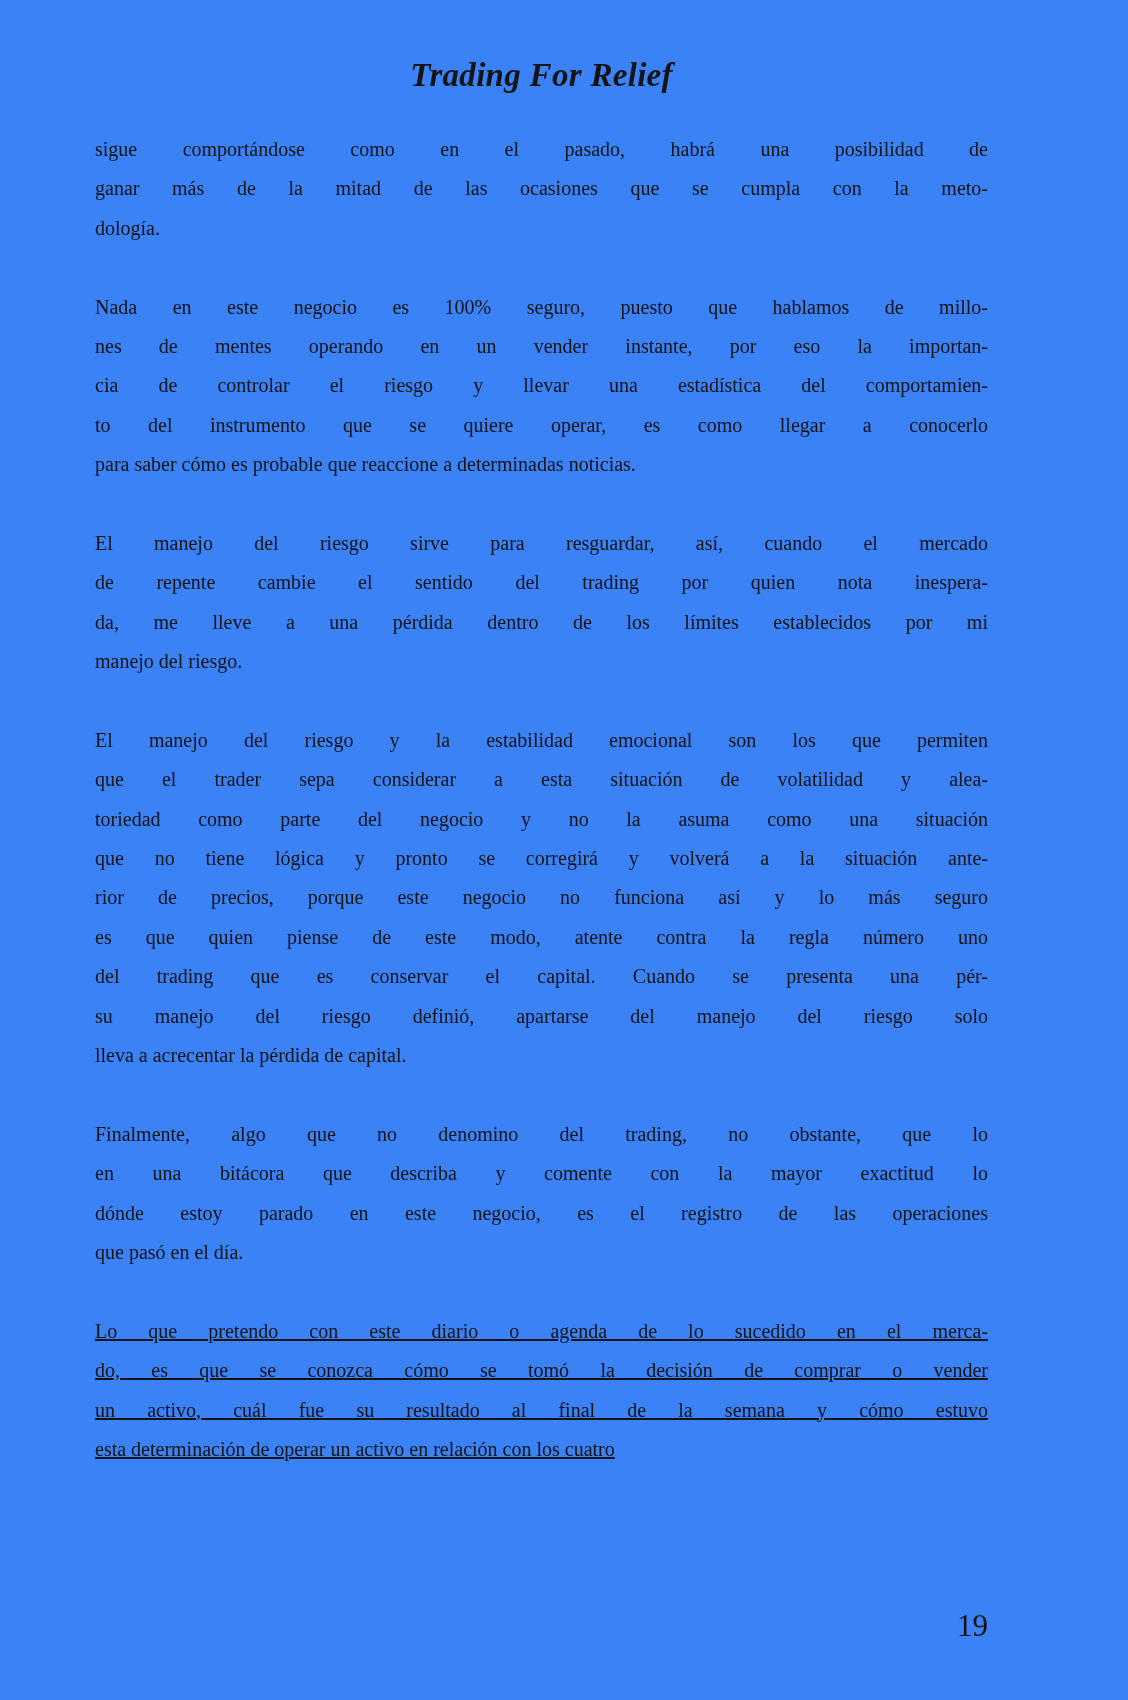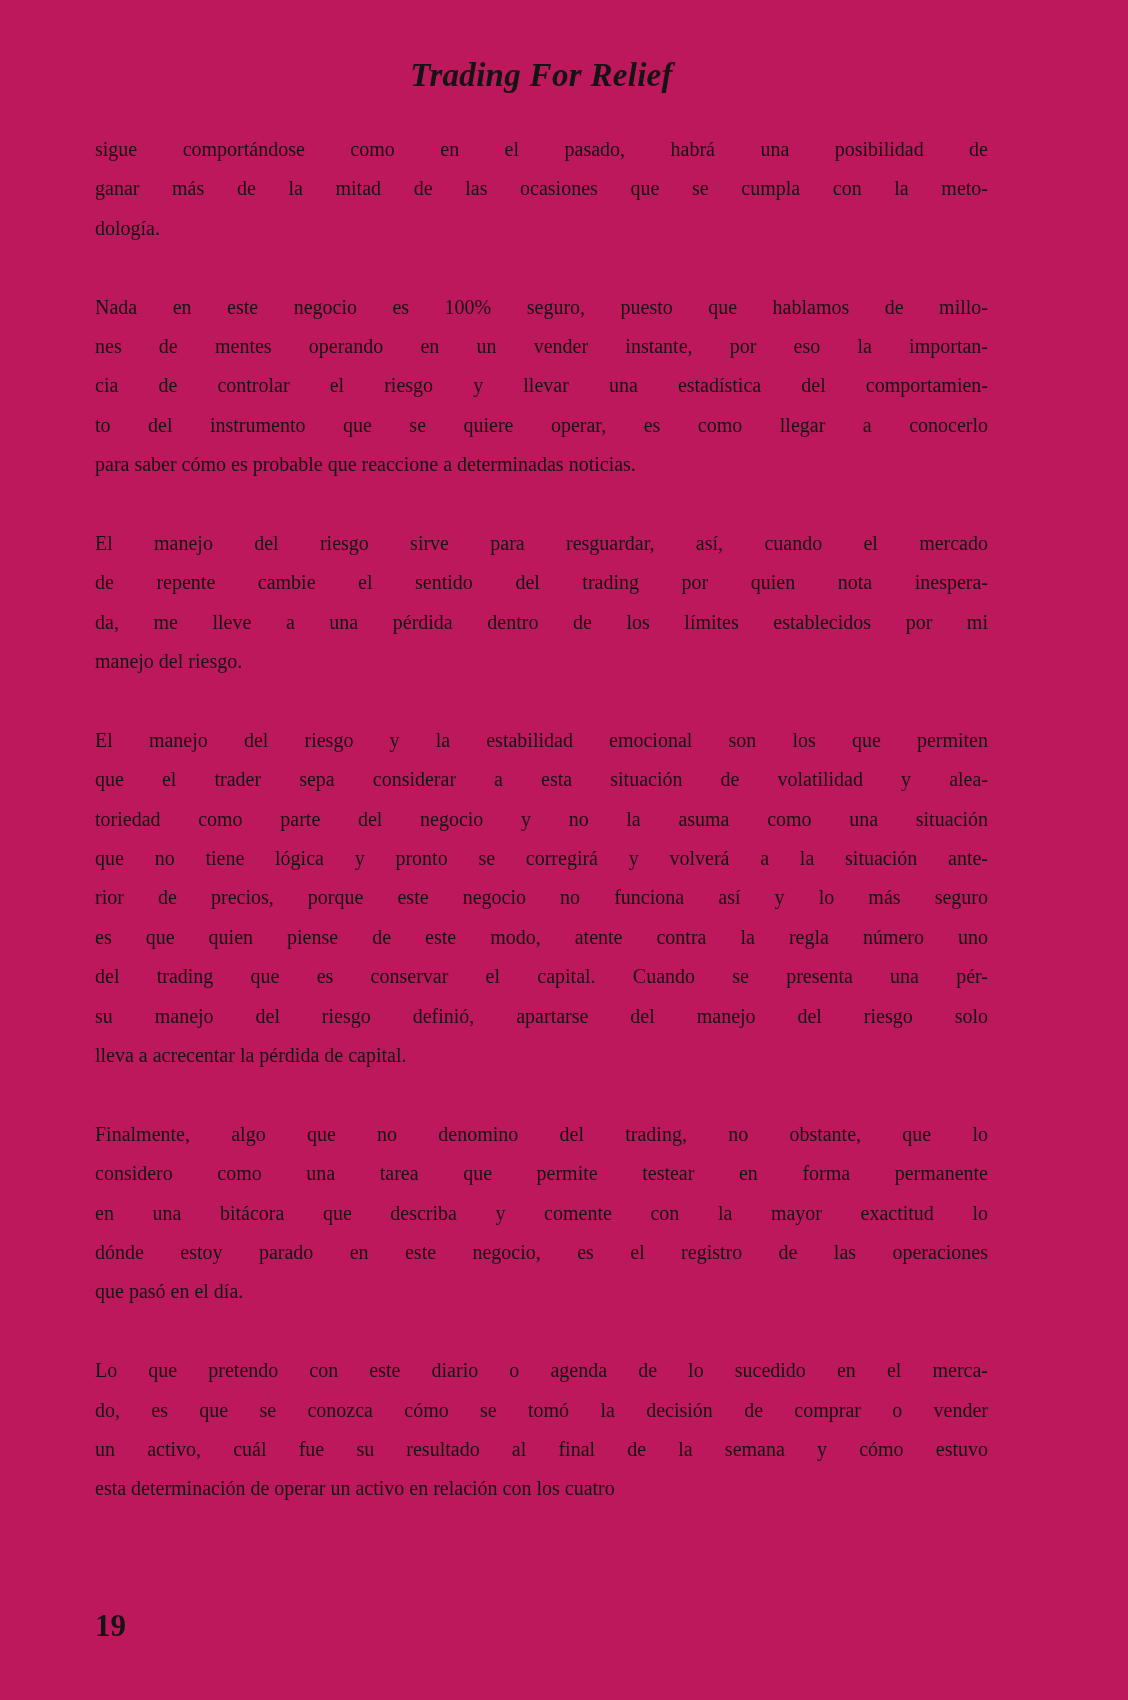--- a/index.html
+++ b/index.html
@@ -34,44 +34,45 @@
     top: 130px;
     width: 893px;
     font-size: 20px;
     line-height: 39.4px;
   }
   .paragraph {
     margin: 0 0 39.4px 0;
   }
   .paragraph:last-child {
     margin-bottom: 2px;
+    text-decoration: underline;
   }
   .line {
     height: 39.4px;
     overflow: hidden;
     text-align: justify;
     text-align-last: justify;
   }
   .line.last-line {
     text-align-last: left;
   }
   .page-number {
     position: absolute;
     left: 95px;
     top: 1608px;
     width: 893px;
-    text-align: left;
+    text-align: right;
     font-size: 31px;
-    font-weight: bold;
+    font-weight: normal;
   }
 </style>
 </head>
 <body>
 
-<div class="page" style="background: #be185d; color: rgb(20, 20, 20);">
+<div class="page" style="background: #3b82f6; color: rgb(20, 20, 20);">
   <div class="running-head">Trading For Relief</div>
 
   <div class="body-text">
       <div class="paragraph">
         <div class="line">sigue comportándose como en el pasado, habrá una posibilidad de</div>
         <div class="line">ganar más de la mitad de las ocasiones que se cumpla con la meto-</div>
         <div class="line last-line">dología.</div>
       </div>
       <div class="paragraph">
         <div class="line">Nada en este negocio es 100% seguro, puesto que hablamos de millo-</div>
@@ -92,21 +93,20 @@
         <div class="line">toriedad como parte del negocio y no la asuma como una situación</div>
         <div class="line">que no tiene lógica y pronto se corregirá y volverá a la situación ante-</div>
         <div class="line">rior de precios, porque este negocio no funciona así y lo más seguro</div>
         <div class="line">es que quien piense de este modo, atente contra la regla número uno</div>
         <div class="line">del trading que es conservar el capital. Cuando se presenta una pér-</div>
         <div class="line">su manejo del riesgo definió, apartarse del manejo del riesgo solo</div>
         <div class="line last-line">lleva a acrecentar la pérdida de capital.</div>
       </div>
       <div class="paragraph">
         <div class="line">Finalmente, algo que no denomino del trading, no obstante, que lo</div>
-        <div class="line">considero como una tarea que permite testear en forma permanente</div>
         <div class="line">en una bitácora que describa y comente con la mayor exactitud lo</div>
         <div class="line">dónde estoy parado en este negocio, es el registro de las operaciones</div>
         <div class="line last-line">que pasó en el día.</div>
       </div>
       <div class="paragraph">
         <div class="line">Lo que pretendo con este diario o agenda de lo sucedido en el merca-</div>
         <div class="line">do, es que se conozca cómo se tomó la decisión de comprar o vender</div>
         <div class="line">un activo, cuál fue su resultado al final de la semana y cómo estuvo</div>
         <div class="line last-line">esta determinación de operar un activo en relación con los cuatro</div>
       </div>

